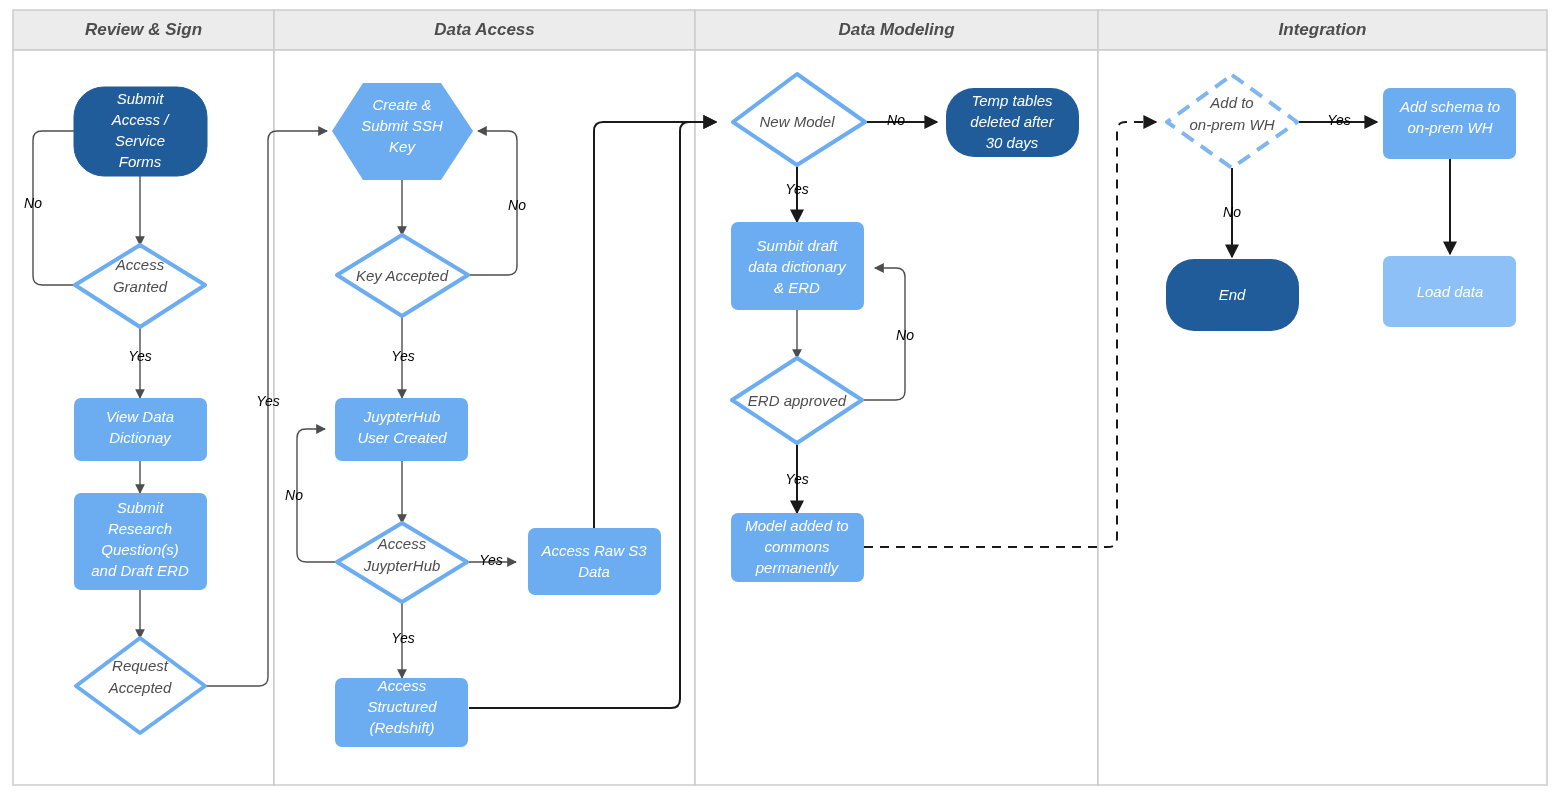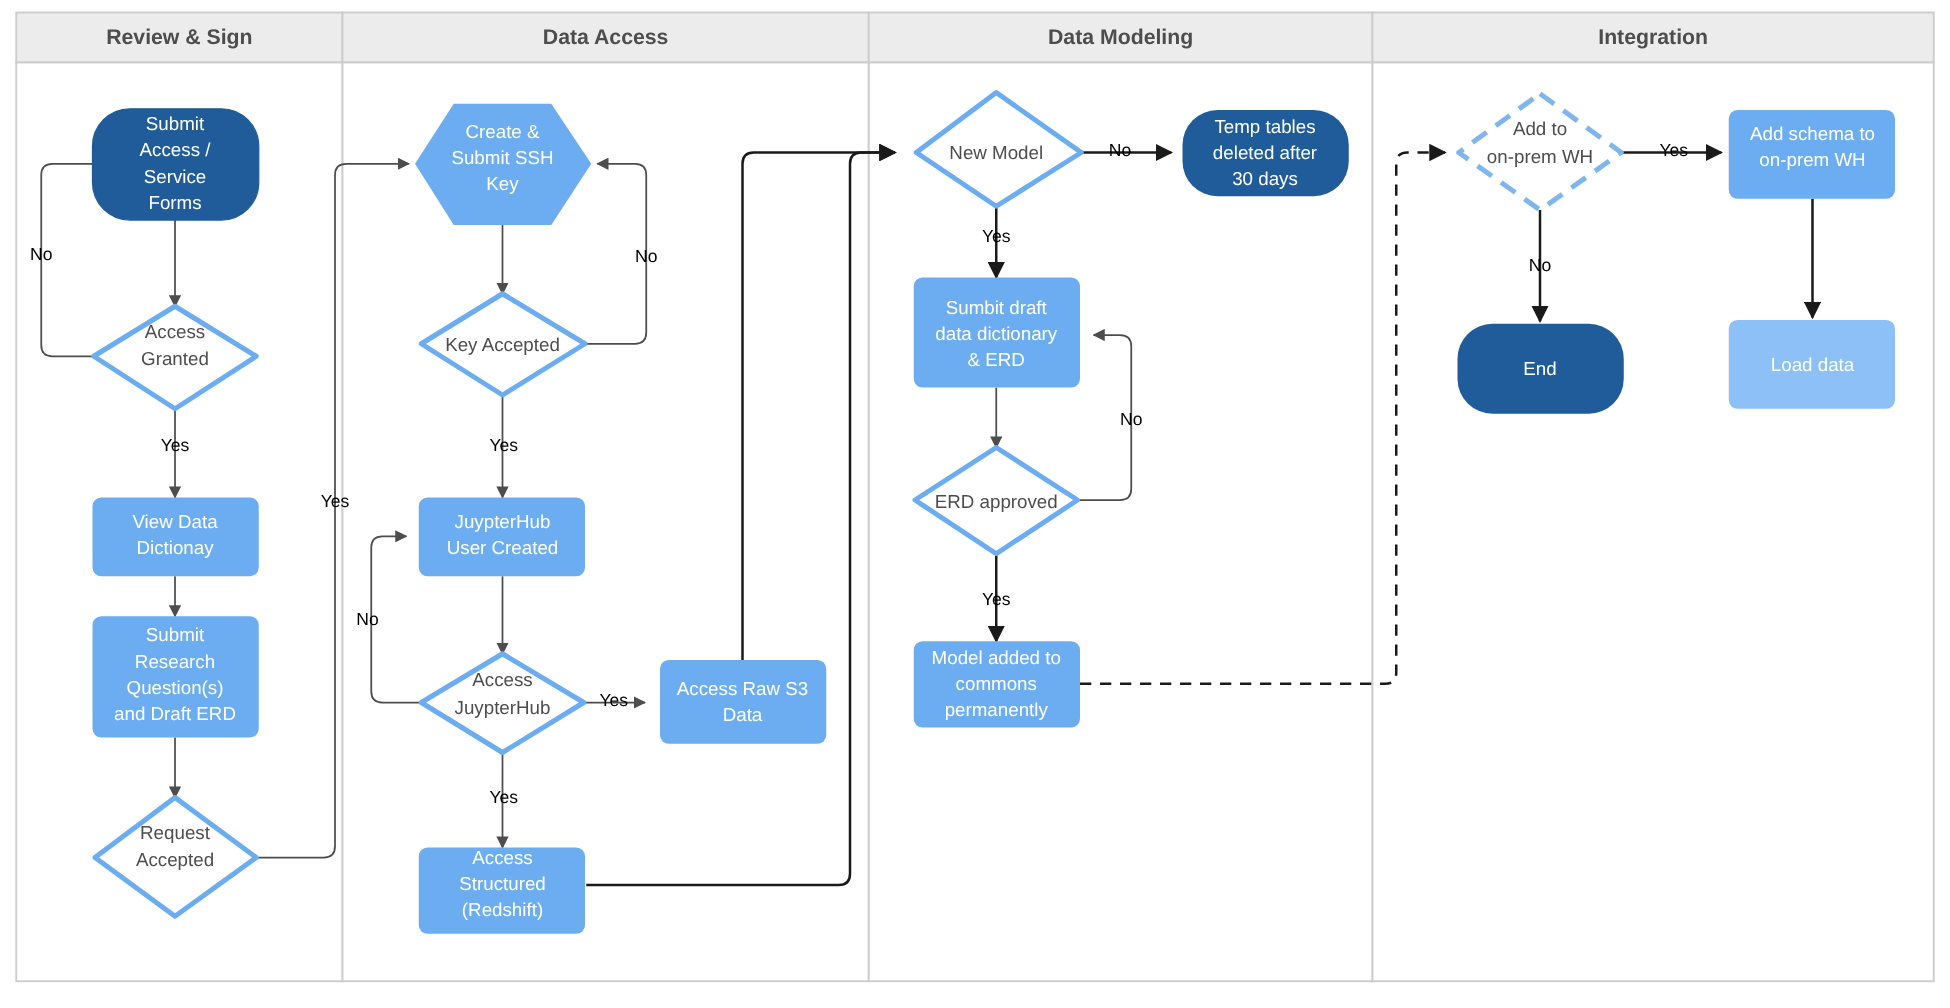--- a/index.html
+++ b/index.html
@@ -1,17 +1,17 @@
 <!DOCTYPE html>
 <html><head>
 <meta charset="utf-8">
 <style>
   html,body{margin:0;padding:0;background:#ffffff;}
   body{width:1560px;height:806px;font-family:"Liberation Sans",sans-serif;overflow:hidden;}
-  #stage{position:relative;width:1560px;height:806px;}
+  #stage{position:relative;width:1560px;height:806px;font-style:italic;}
   svg#flow{position:absolute;left:0;top:0;width:1560px;height:806px;}
   .laneHeaderText{font-family:"Liberation Sans",sans-serif;font-size:17px;font-weight:bold;fill:#4d4d4d;text-anchor:middle;dominant-baseline:middle;}
   .nodeText{font-family:"Liberation Sans",sans-serif;font-size:15px;text-anchor:middle;}
   .nodeText.light{fill:#ffffff;}
   .nodeText.dark{fill:#4d4d4d;}
   .edgeLabel{font-family:"Liberation Sans",sans-serif;font-size:14px;fill:#000000;text-anchor:middle;dominant-baseline:middle;}
   .edgeLine{fill:none;stroke:#4d4d4d;stroke-width:1.4;}
   .edgeLine.thick{stroke:#1a1a1a;stroke-width:2;}
   .edgeLine.dashed{stroke:#1a1a1a;stroke-width:2;stroke-dasharray:9 7;}
 </style>

